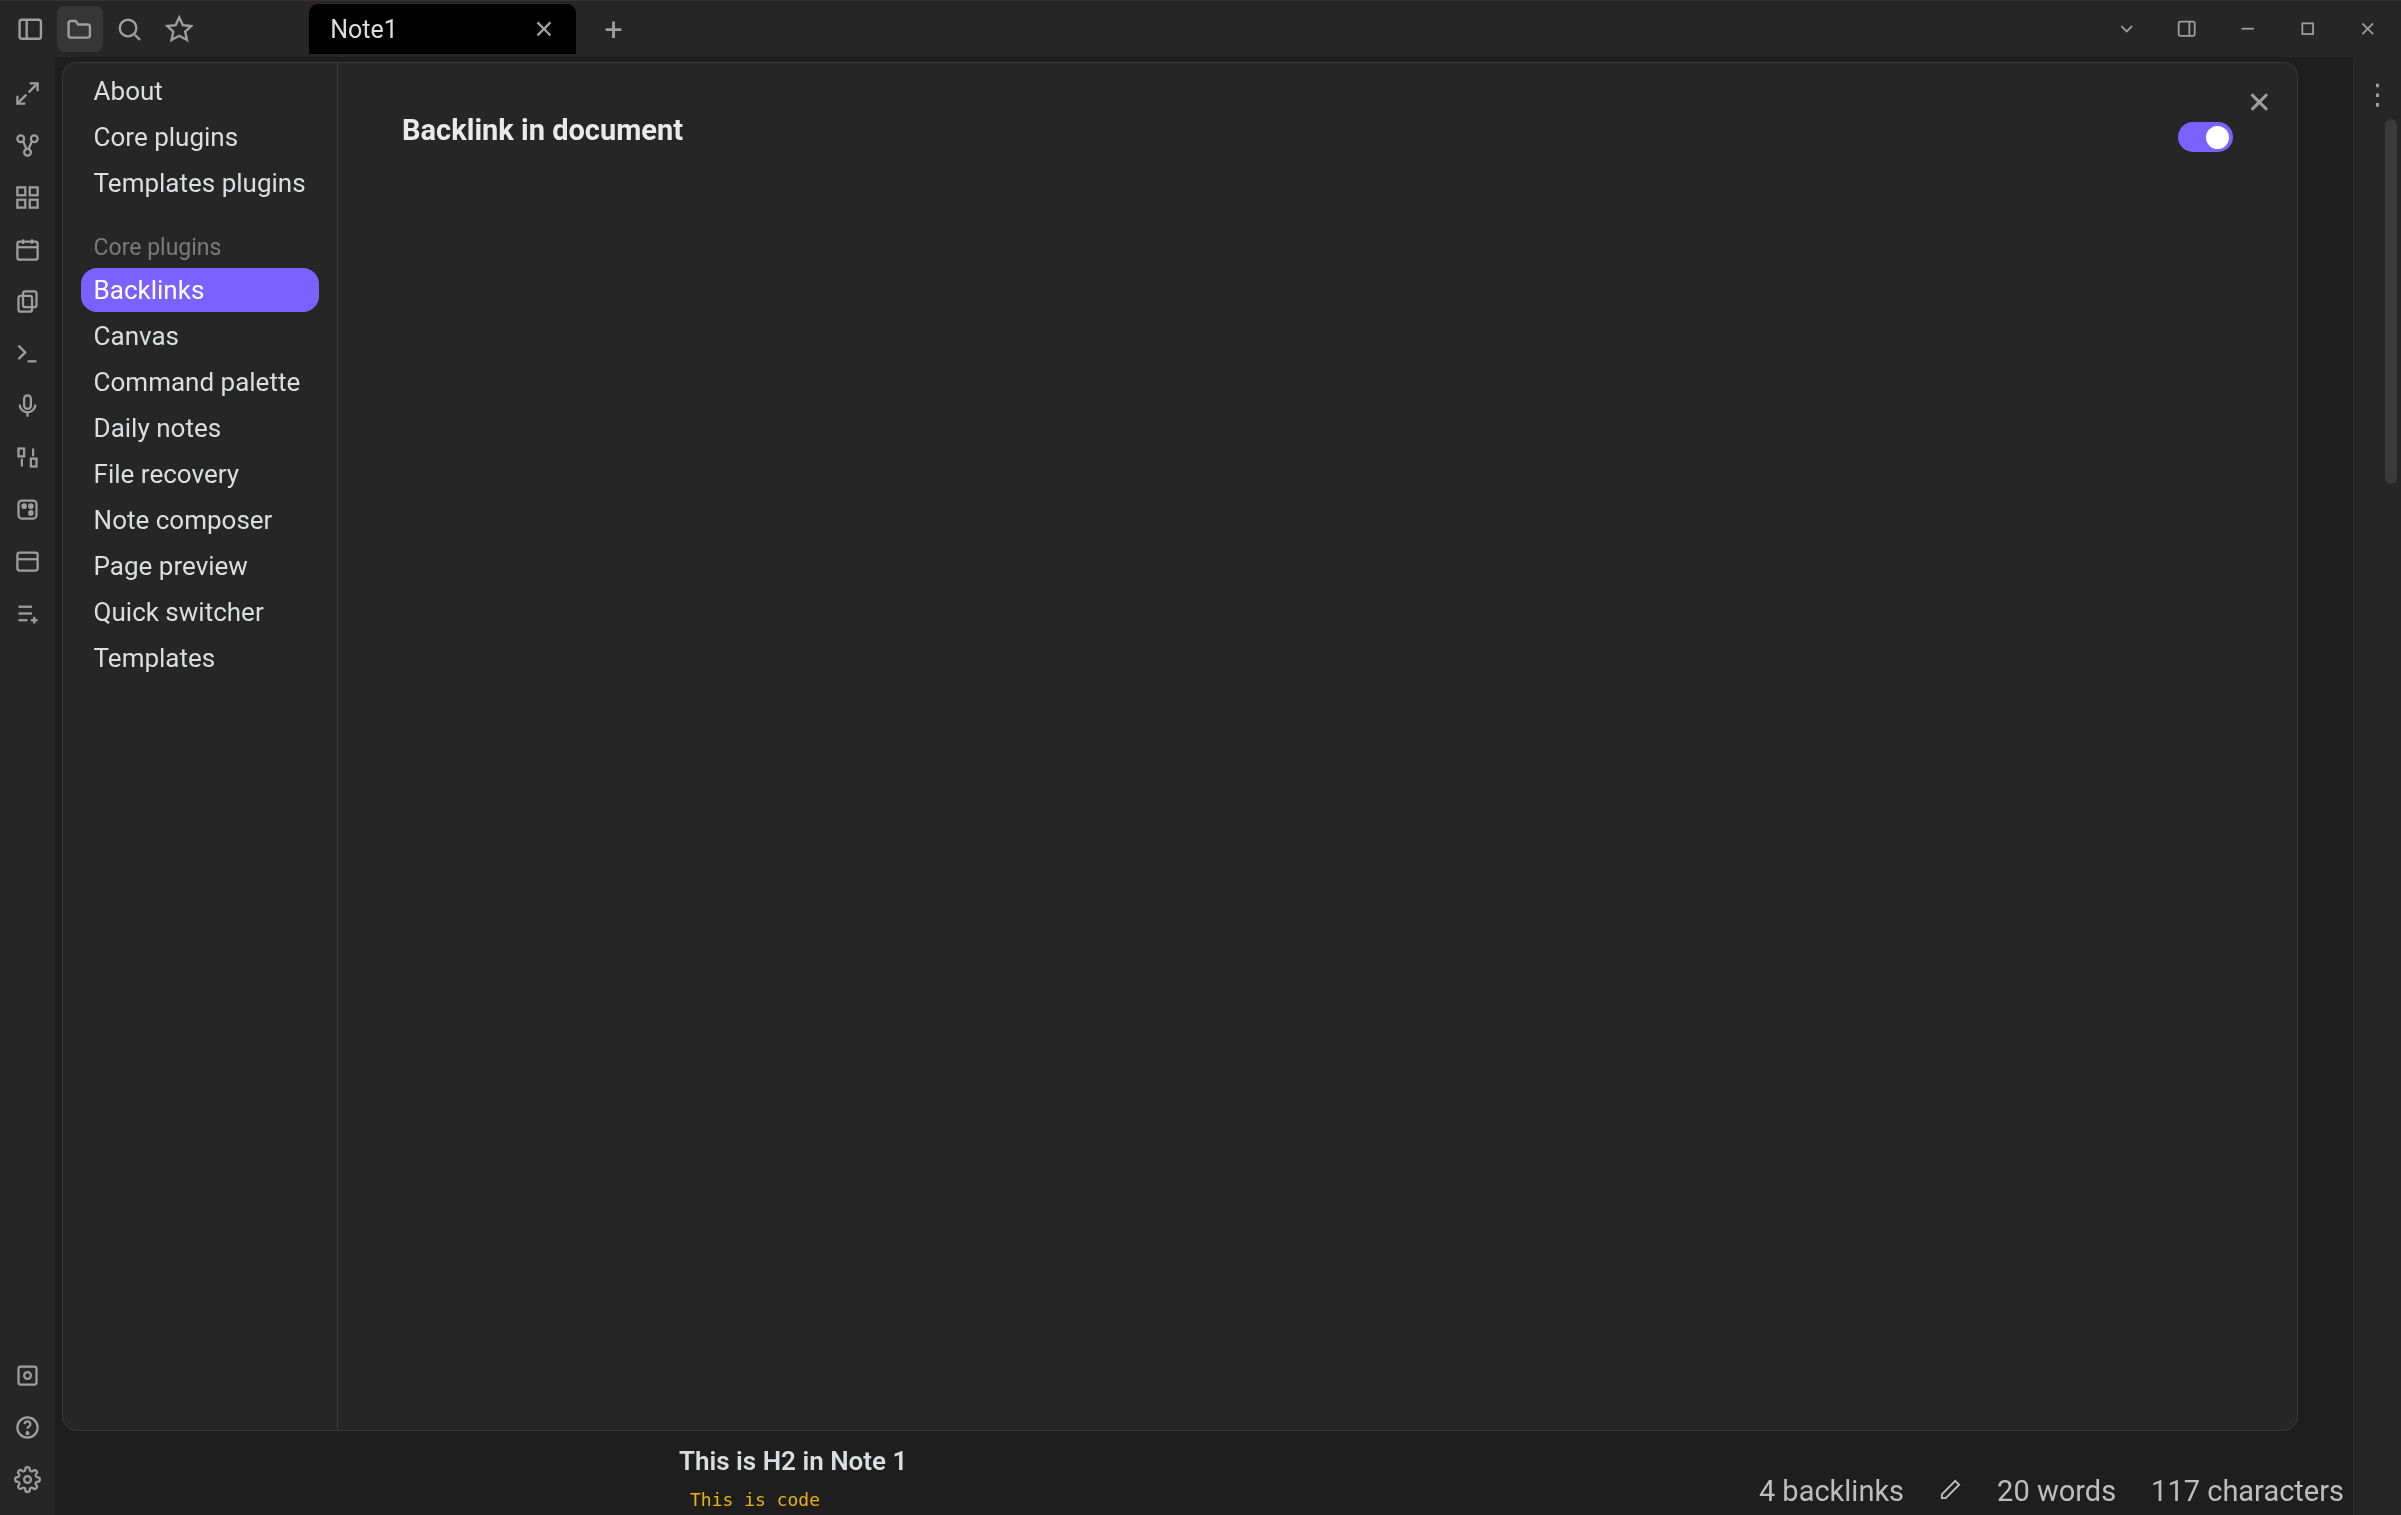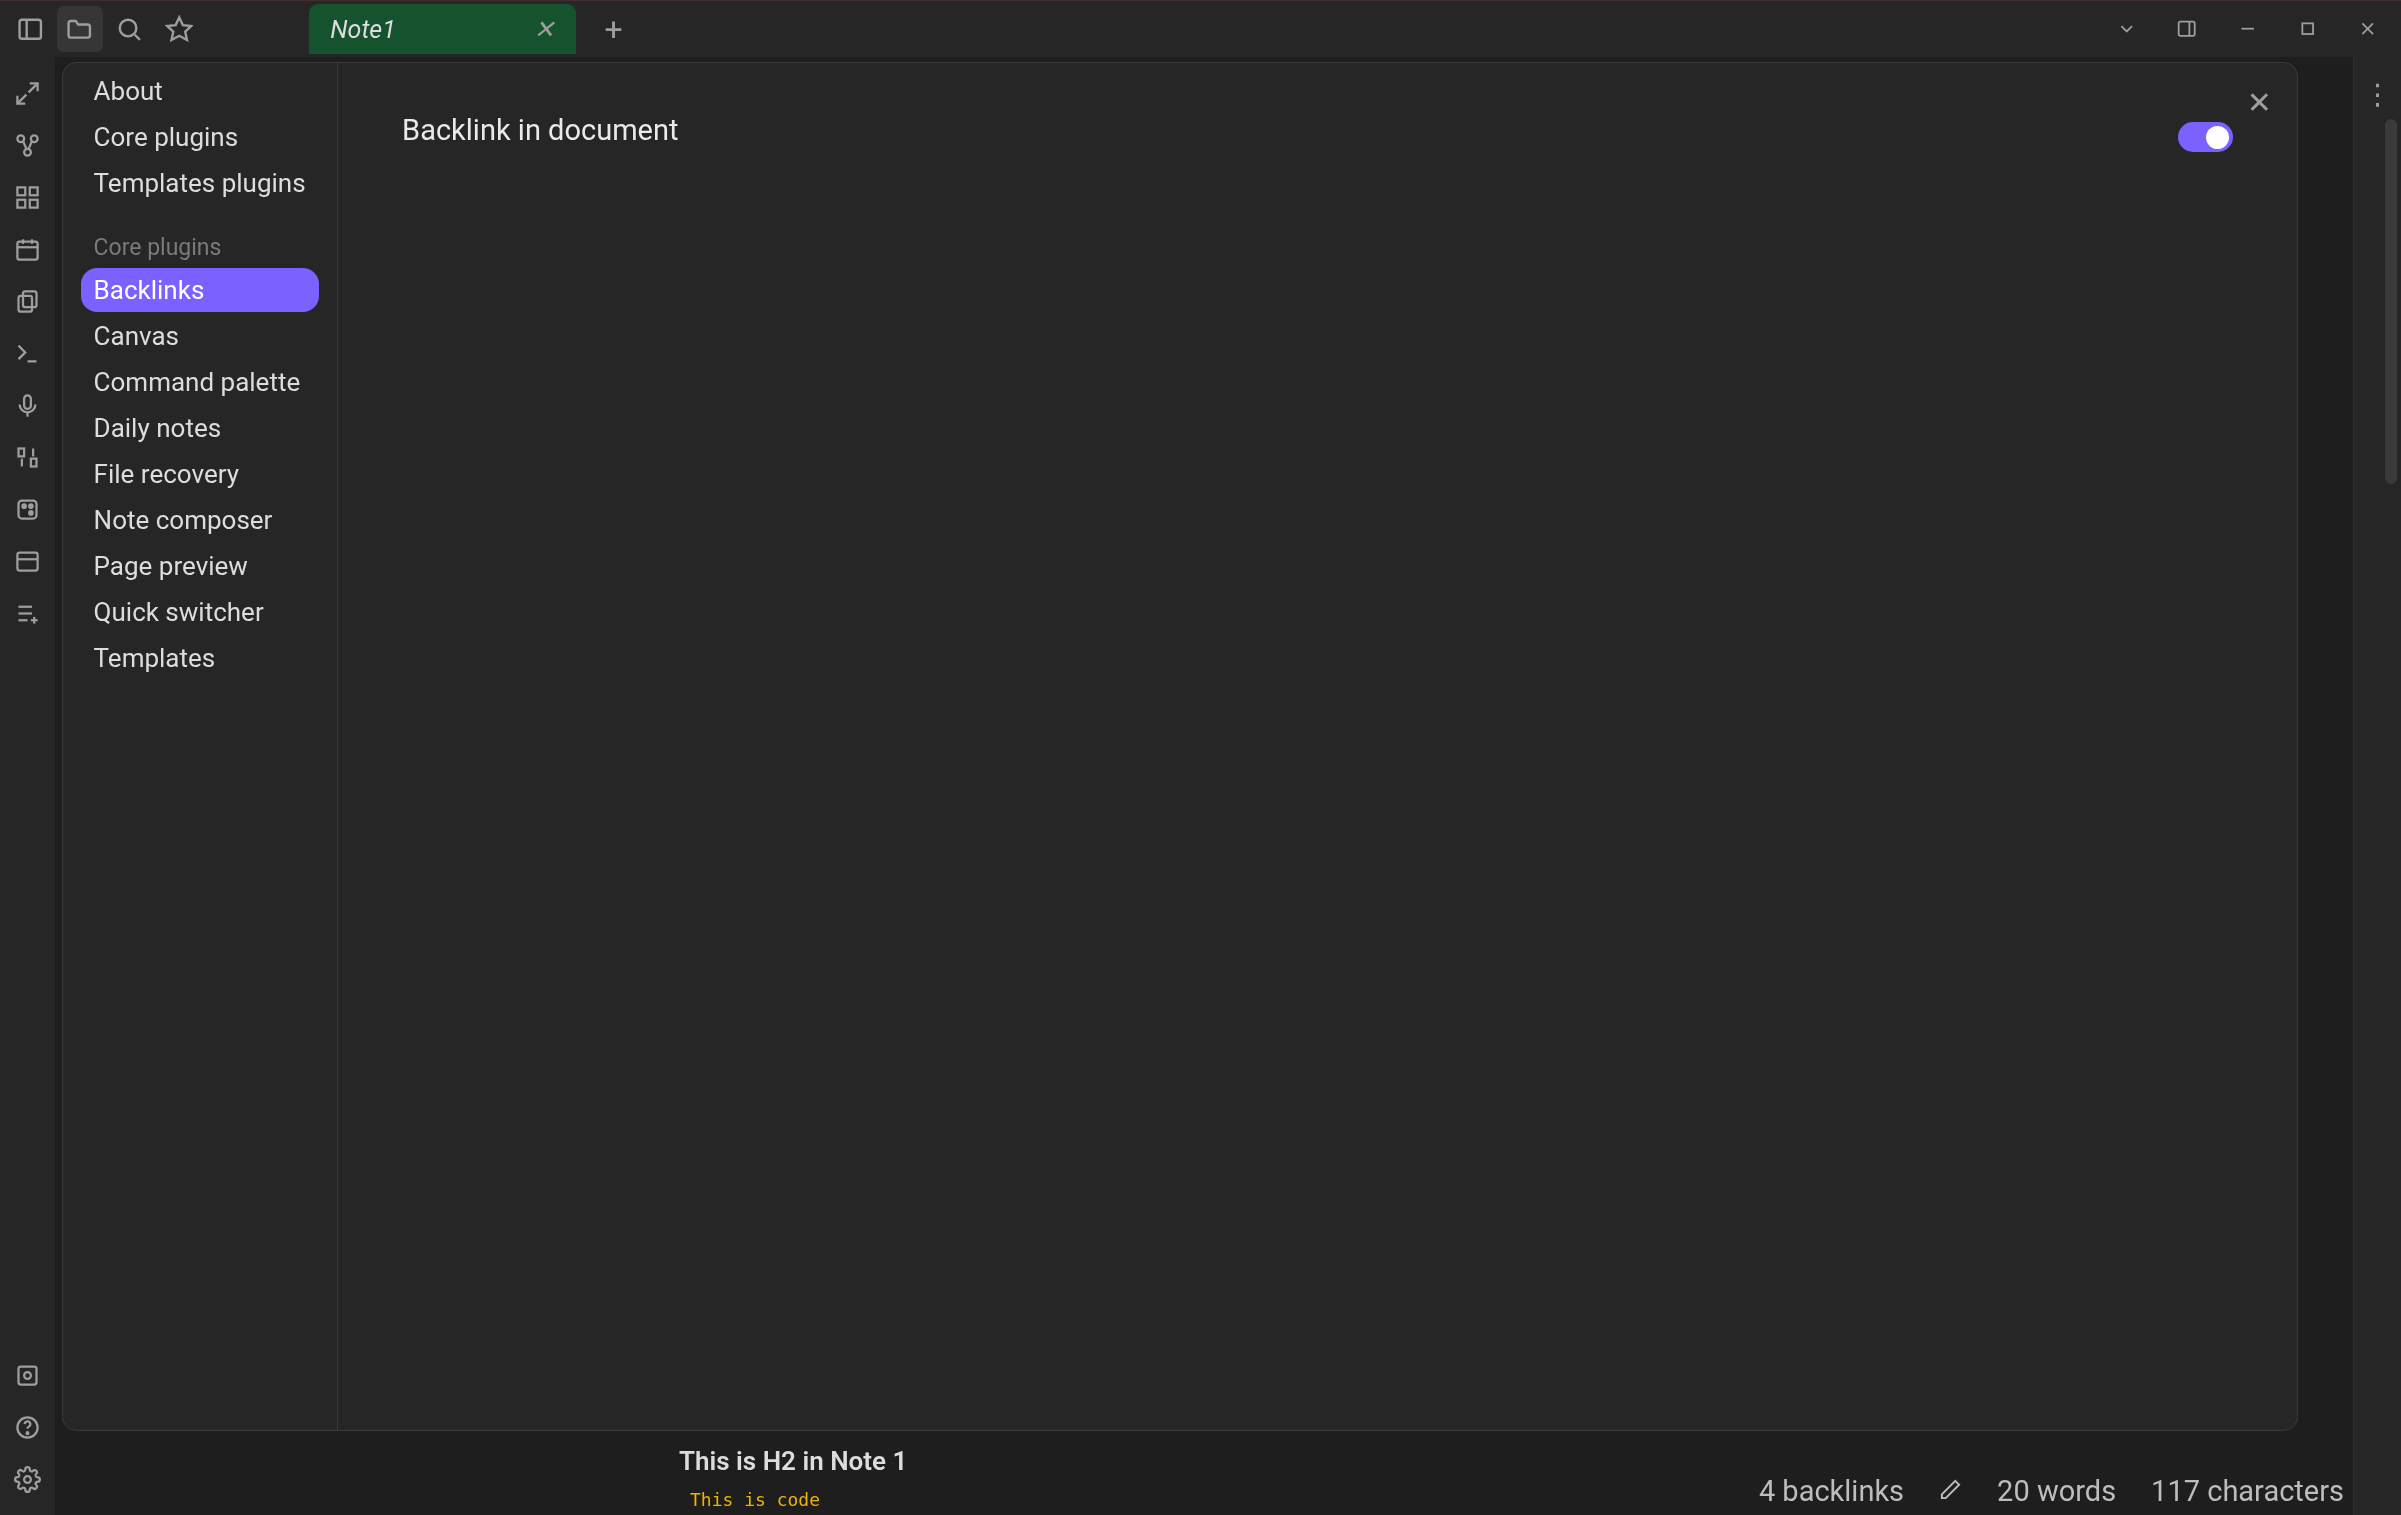--- a/index.html
+++ b/index.html
@@ -24,27 +24,26 @@
     width: 46px; height: 46px;
     display: flex; align-items: center; justify-content: center;
     border-radius: 7.1px;
     color: #9e9e9e;
   }
   .titlebar-icon.active { background: #363636; }
   .titlebar-icon svg { width: 28.5px; height: 28.5px; stroke: currentColor; fill: none; stroke-width: 2; }
   .tabs { display: flex; align-items: center; margin-left: 107px; }
   .tab {
     display: flex; align-items: center; gap: 21.4px;
-    background: #14532d;
+    background: #000000;
     padding: 10.7px 21.4px;
     border-radius: 9px 9px 0 0;
     height: 50px;
     min-width: 267px;
     justify-content: space-between;
-    font-style: italic;
   }
   .tab-title { color: #dcddde; font-size: 25px; }
   .tab-close { color: #9e9e9e; font-size: 25px; }
   .tab-add { margin-left: 14.3px; color: #9e9e9e; font-size: 32px; padding: 0 14.3px; }
   .titlebar-right { margin-left: auto; display: flex; align-items: center; gap: 7.1px; }
   .win-btn { width: 53px; height: 43px; display:flex; align-items:center; justify-content:center; color:#9e9e9e; }
   .win-btn svg { width:21.4px; height:21.4px; stroke:currentColor; fill:none; stroke-width:2; }
 
   .main-row { flex:1; display:flex; min-height:0; position:relative; }
   .ribbon {
@@ -89,21 +88,21 @@
     color:#7a7a7a;
     font-size: 23px;
     padding: 27px 12.5px 7.1px 12.5px;
   }
   .settings-pane { flex:1; padding: 50px 64px; position:relative; }
   .settings-close {
     position:absolute; top:21.4px; right:25px;
     color:#9e9e9e; font-size:30px;
   }
   .setting-row { display:flex; align-items:flex-start; justify-content:space-between; gap:36px; }
-  .setting-title { font-size:29px; color:#eaeaea; margin-bottom:9px; }
+  .setting-title { font-size:29px; color:#eaeaea; margin-bottom:9px;font-weight:bold; }
   .setting-desc { font-size:25px; color:#9a9a9a; }
   .toggle {
     width:55px; height:30px; border-radius:18px; background:#7b61ff; position:relative; flex-shrink:0; margin-top:9px;
   }
   .toggle-knob {
     position:absolute; right:3.6px; top:3.6px; width:23px; height:23px; border-radius:50%; background:#fff;
   }
 
   .bg-heading {
     position:absolute; left: 624px; bottom: 39px; color:#dcddde; font-size:26px; font-weight:600;margin-top:41px;

